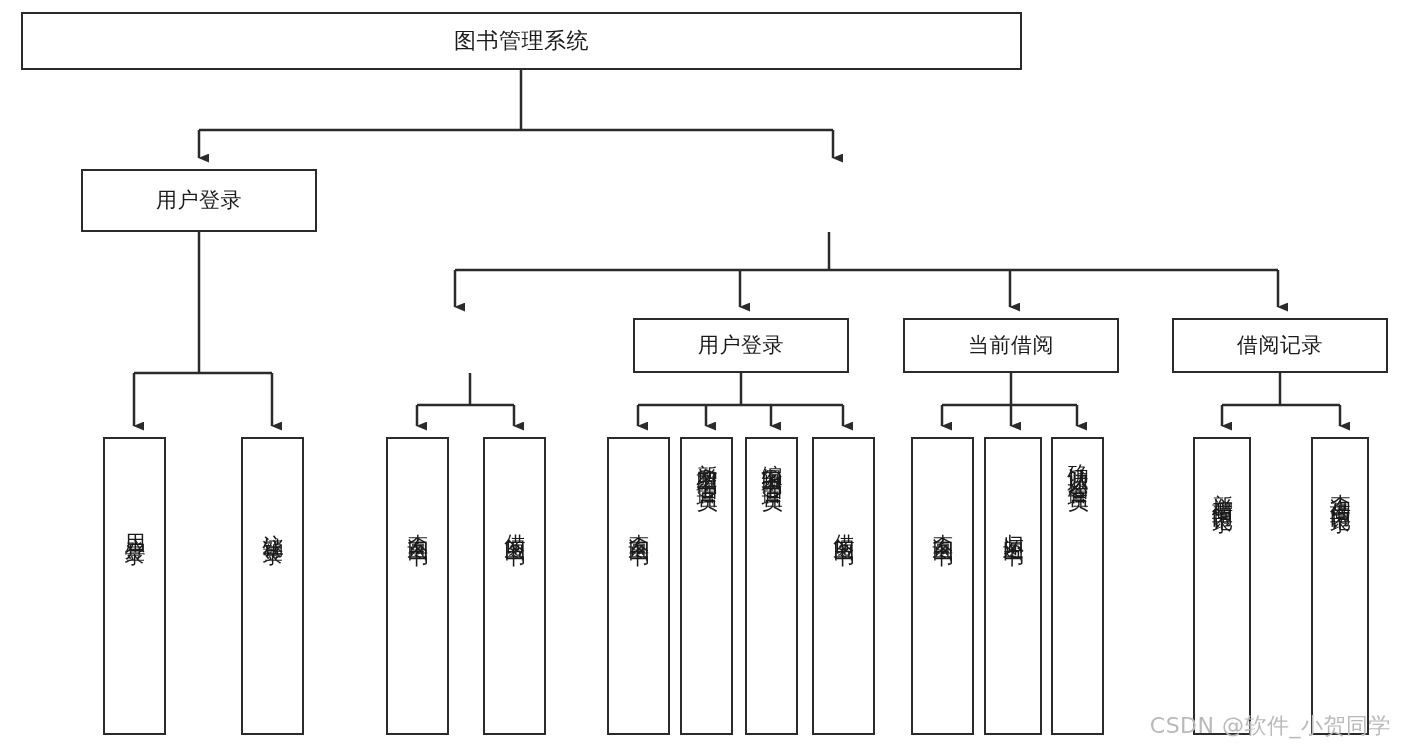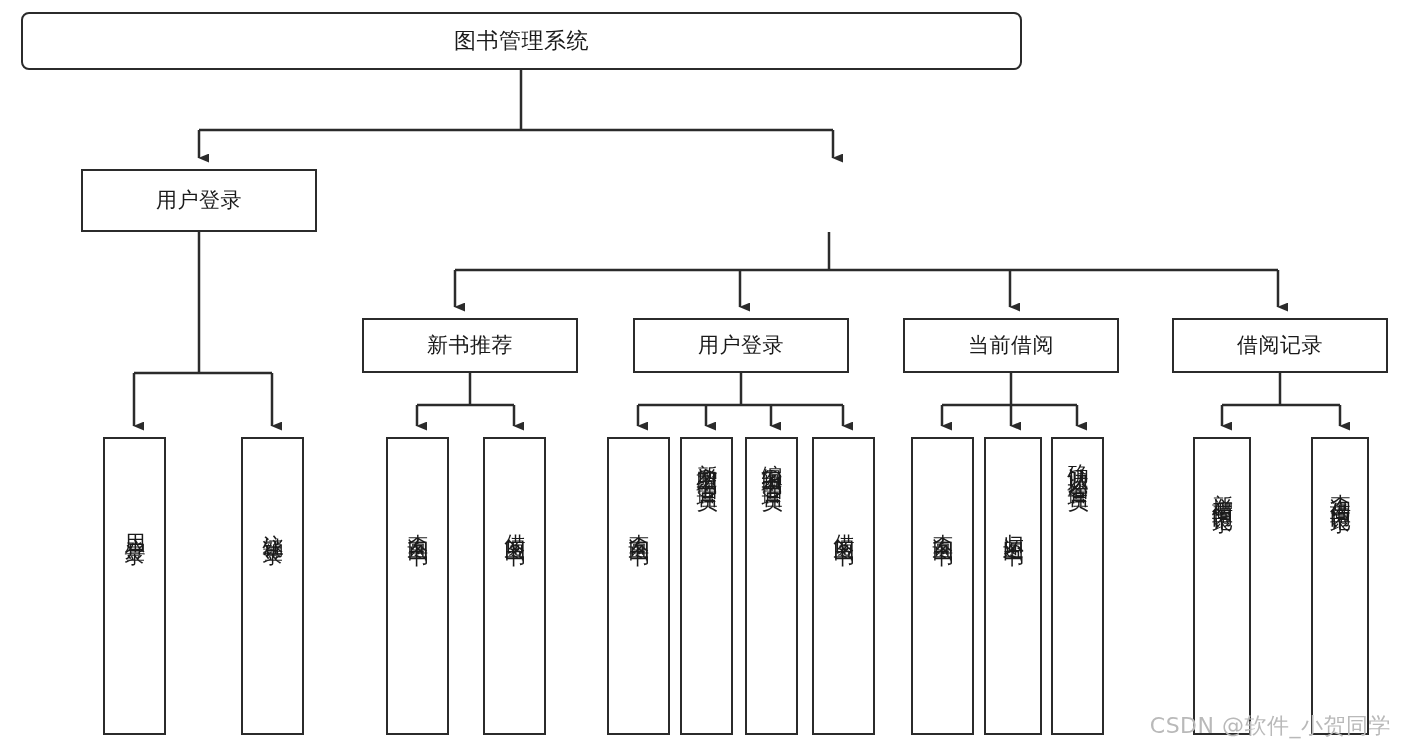--- a/index.html
+++ b/index.html
@@ -143,31 +143,28 @@
     </g>
 
     <g stroke="#2b2b2b" stroke-width="2.5" fill="none">
       <path d="M1280,373 L1280,405"></path>
       <path d="M1222,405 L1340,405"></path>
       <path d="M1222,405 L1222,426" marker-end="url(#arrowhead)"></path>
       <path d="M1340,405 L1340,426" marker-end="url(#arrowhead)"></path>
     </g>
   </svg>
 
-  <div class="node horiz root" style="left:21px; top:12px; width:1001px; height:58px;border-radius:8px;">
+  <div class="node horiz root" style="left:21px; top:12px; width:1001px; height:58px;">
     <span class="node-label">图书管理系统</span>
   </div>
 
   <div class="node horiz" style="left:81px; top:169px; width:236px; height:63px;">
     <span class="node-label">用户登录</span>
   </div>
 
-  <div class="node horiz" style="left:362px; top:318px; width:216px; height:55px;">
-    <span class="node-label">新书推荐</span>
-  </div>
   <div class="node horiz" style="left:633px; top:318px; width:216px; height:55px;">
     <span class="node-label">用户登录</span>
   </div>
   <div class="node horiz" style="left:903px; top:318px; width:216px; height:55px;">
     <span class="node-label">当前借阅</span>
   </div>
   <div class="node horiz" style="left:1172px; top:318px; width:216px; height:55px;justify-content:center;">
     <span class="node-label">借阅记录</span>
   </div>
 

